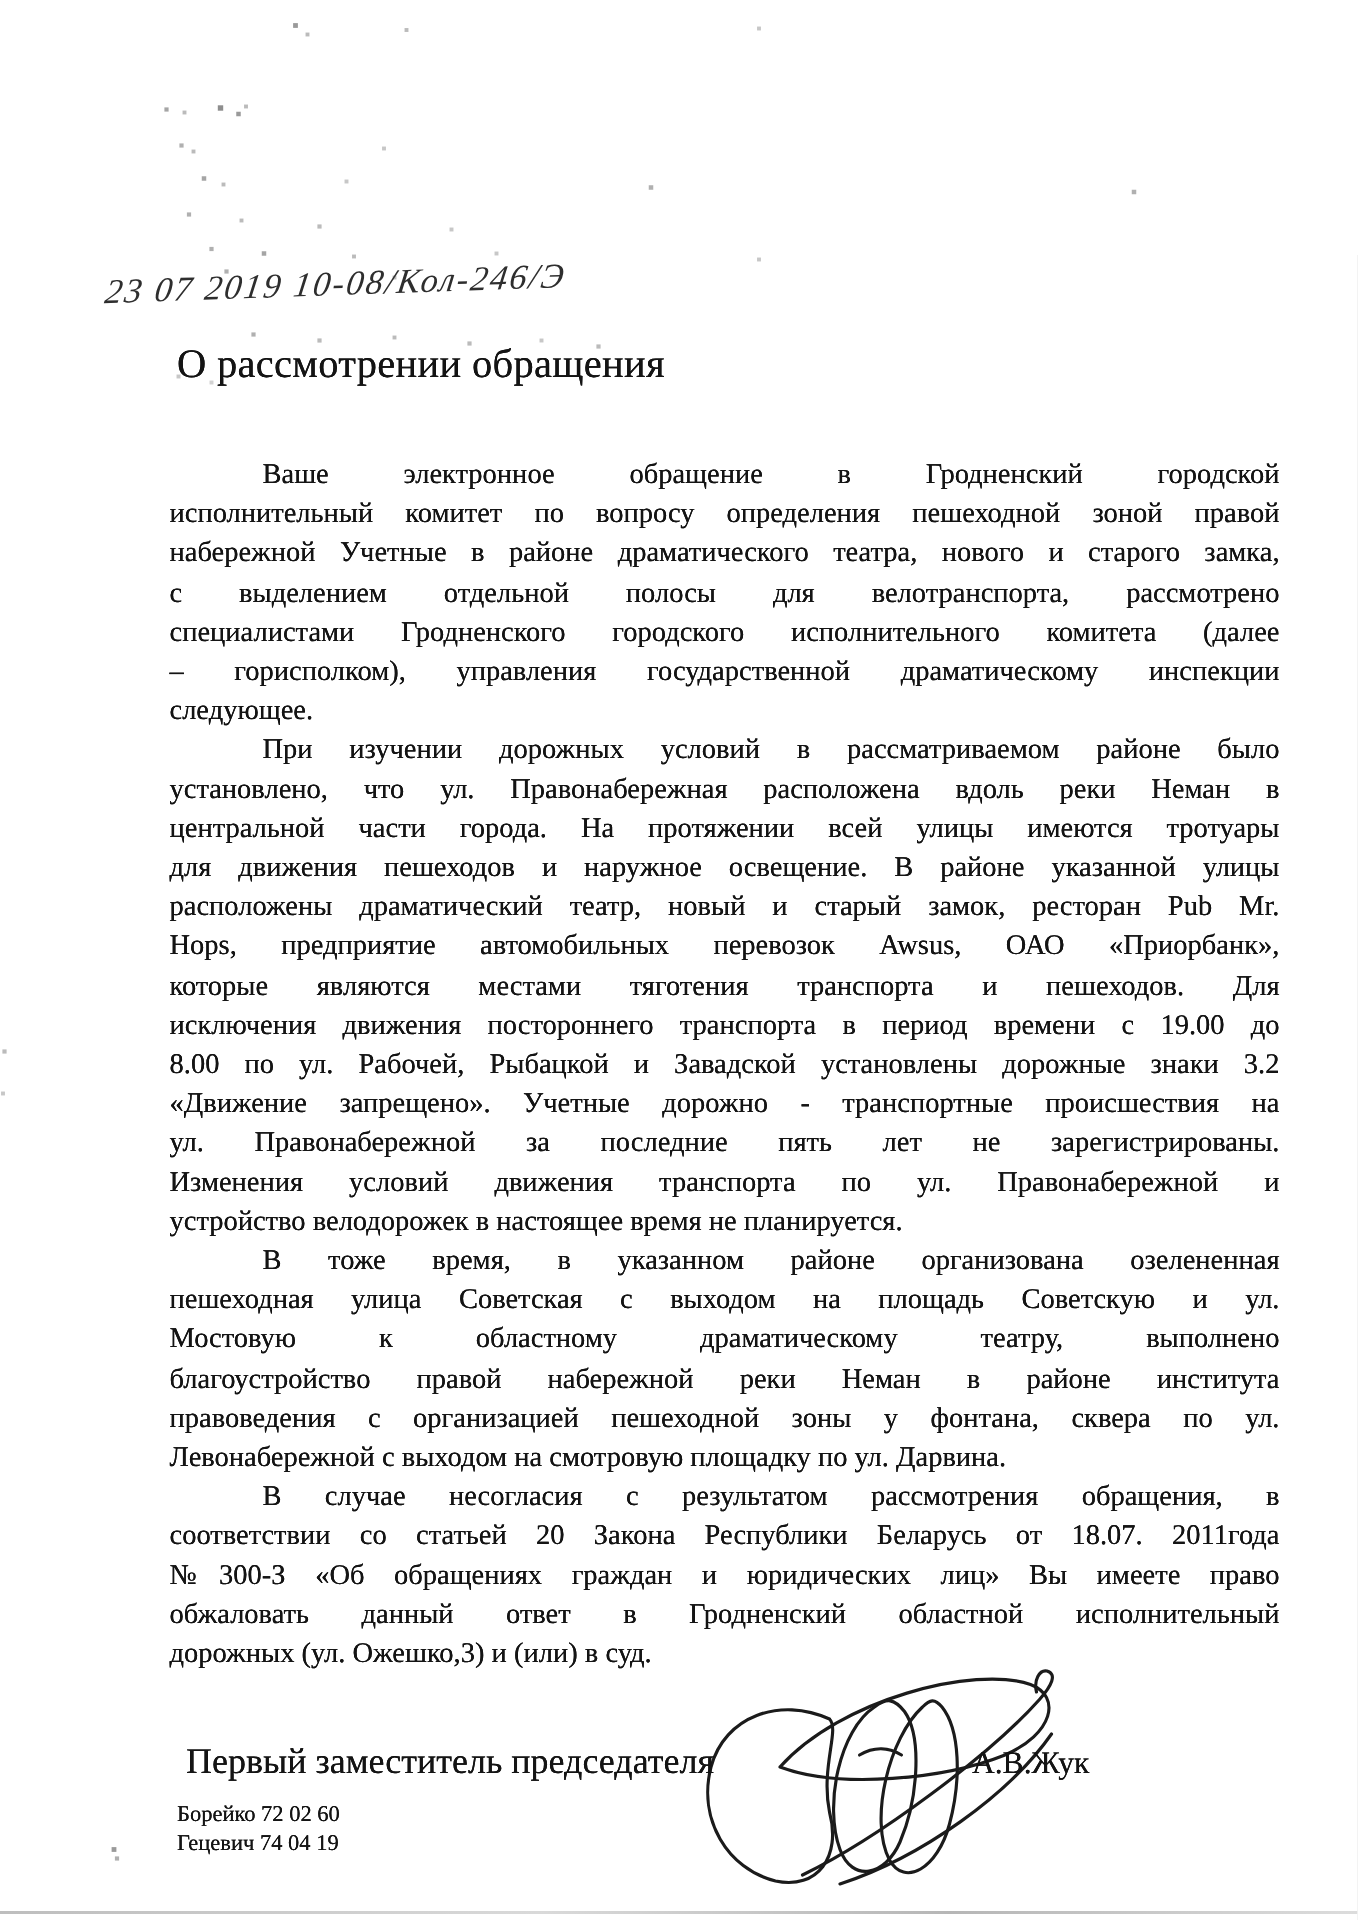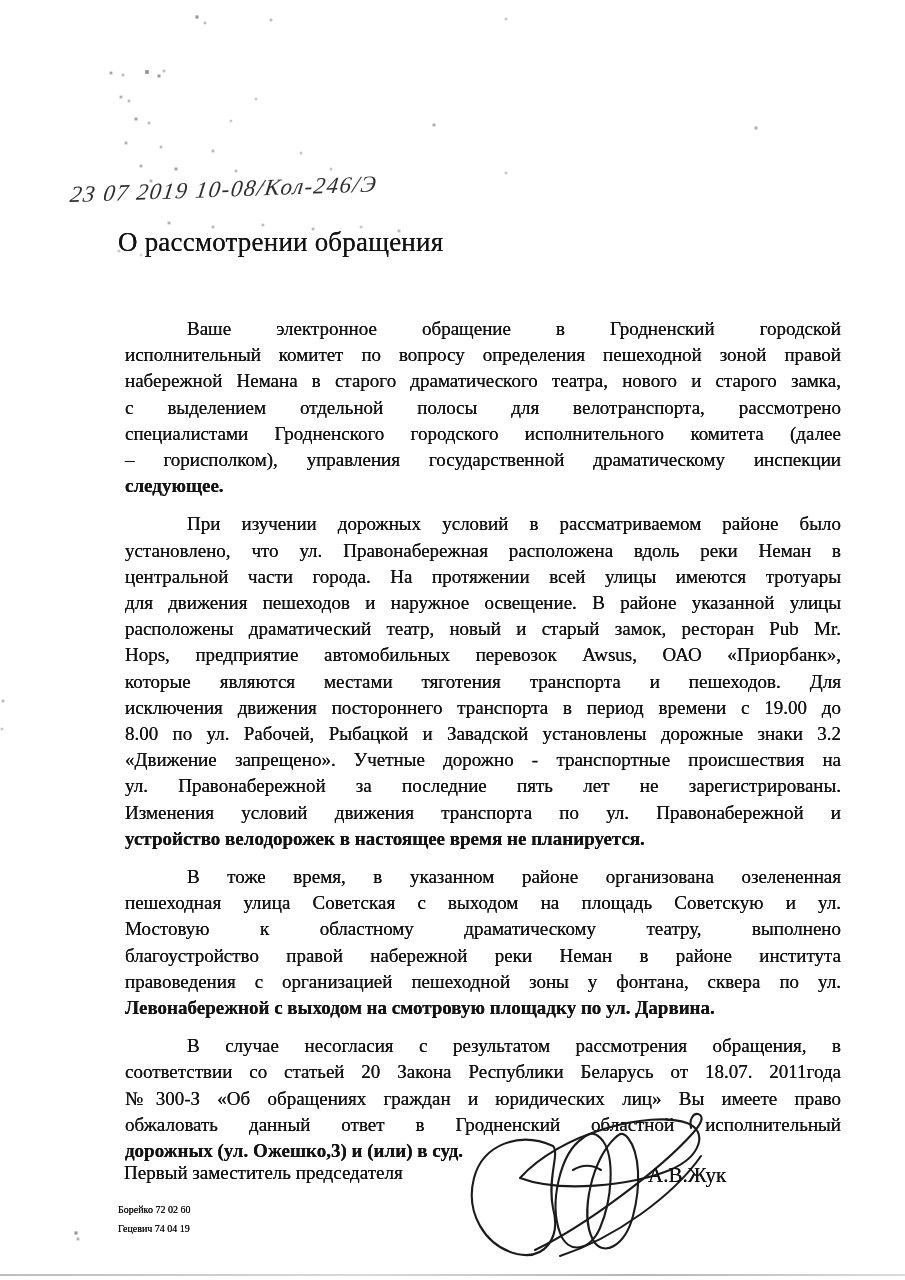--- a/index.html
+++ b/index.html
@@ -68,36 +68,36 @@
   .doc-title{
     position:absolute;left:118px;top:227px;
     font-size:27px;letter-spacing:.2px;
     text-shadow:0 0 .35px #000;
   }
   .letter-body{
     position:absolute;left:113px;top:304px;width:740px;
     font-size:19px;line-height:26.2px;
     text-shadow:0 0 .35px #000;
   }
-  .para{margin:12px;}
+  .para{margin:0;}
   .line{text-align:justify;text-align-last:justify;white-space:normal;}
   .line.first{padding-left:62px;}
-  .line.last{text-align-last:left;font-weight:bold;}
+  .line.last{text-align-last:left;}
   .sig-position{
     position:absolute;left:124px;top:1162px;
-    font-size:19px;text-shadow:0 0 .35px #000;white-space:nowrap;
+    font-size:24px;text-shadow:0 0 .35px #000;white-space:nowrap;
   }
   .sig-name{
     position:absolute;left:648px;top:1163px;
     font-size:21px;text-shadow:0 0 .35px #000;white-space:nowrap;text-align:center;
   }
   .sig-svg{position:absolute;left:465px;top:1108px;}
   .footer-contacts{
     position:absolute;left:118px;top:1201px;
-    font-size:10px;line-height:18.5px;
+    font-size:15px;line-height:18.5px;
     text-shadow:0 0 .25px #000;
   }
   .scan-edge{
     position:absolute;left:0;top:1274px;width:100%;height:2px;
     background:linear-gradient(to right,rgba(110,110,110,.45) 0%,rgba(130,130,130,.3) 40%,rgba(110,110,110,.5) 70%,rgba(140,140,140,.3) 100%);
   }
 </style>
 </head>
 <body>
 
@@ -106,21 +106,21 @@
   <div class="noise"></div>
 
   <div class="reg-note">23 07 2019  10-08/Кол-246/Э</div>
 
   <div class="doc-title">О рассмотрении обращения</div>
 
   <div class="letter-body">
       <div class="para">
         <div class="line first">Ваше электронное обращение в Гродненский городской</div>
         <div class="line">исполнительный комитет по вопросу определения пешеходной зоной правой</div>
-        <div class="line">набережной Немана в старого драматического театра, нового и старого замка,</div>
+        <div class="line">набережной Учетные в районе драматического театра, нового и старого замка,</div>
         <div class="line">с выделением отдельной полосы для велотранспорта, рассмотрено</div>
         <div class="line">специалистами Гродненского городского исполнительного комитета (далее</div>
         <div class="line">– горисполком), управления государственной драматическому инспекции</div>
         <div class="line last">следующее.</div>
       </div>
       <div class="para">
         <div class="line first">При изучении дорожных условий в рассматриваемом районе было</div>
         <div class="line">установлено, что ул. Правонабережная расположена вдоль реки Неман в</div>
         <div class="line">центральной части города. На протяжении всей улицы имеются тротуары</div>
         <div class="line">для движения пешеходов и наружное освещение. В районе указанной улицы</div>

